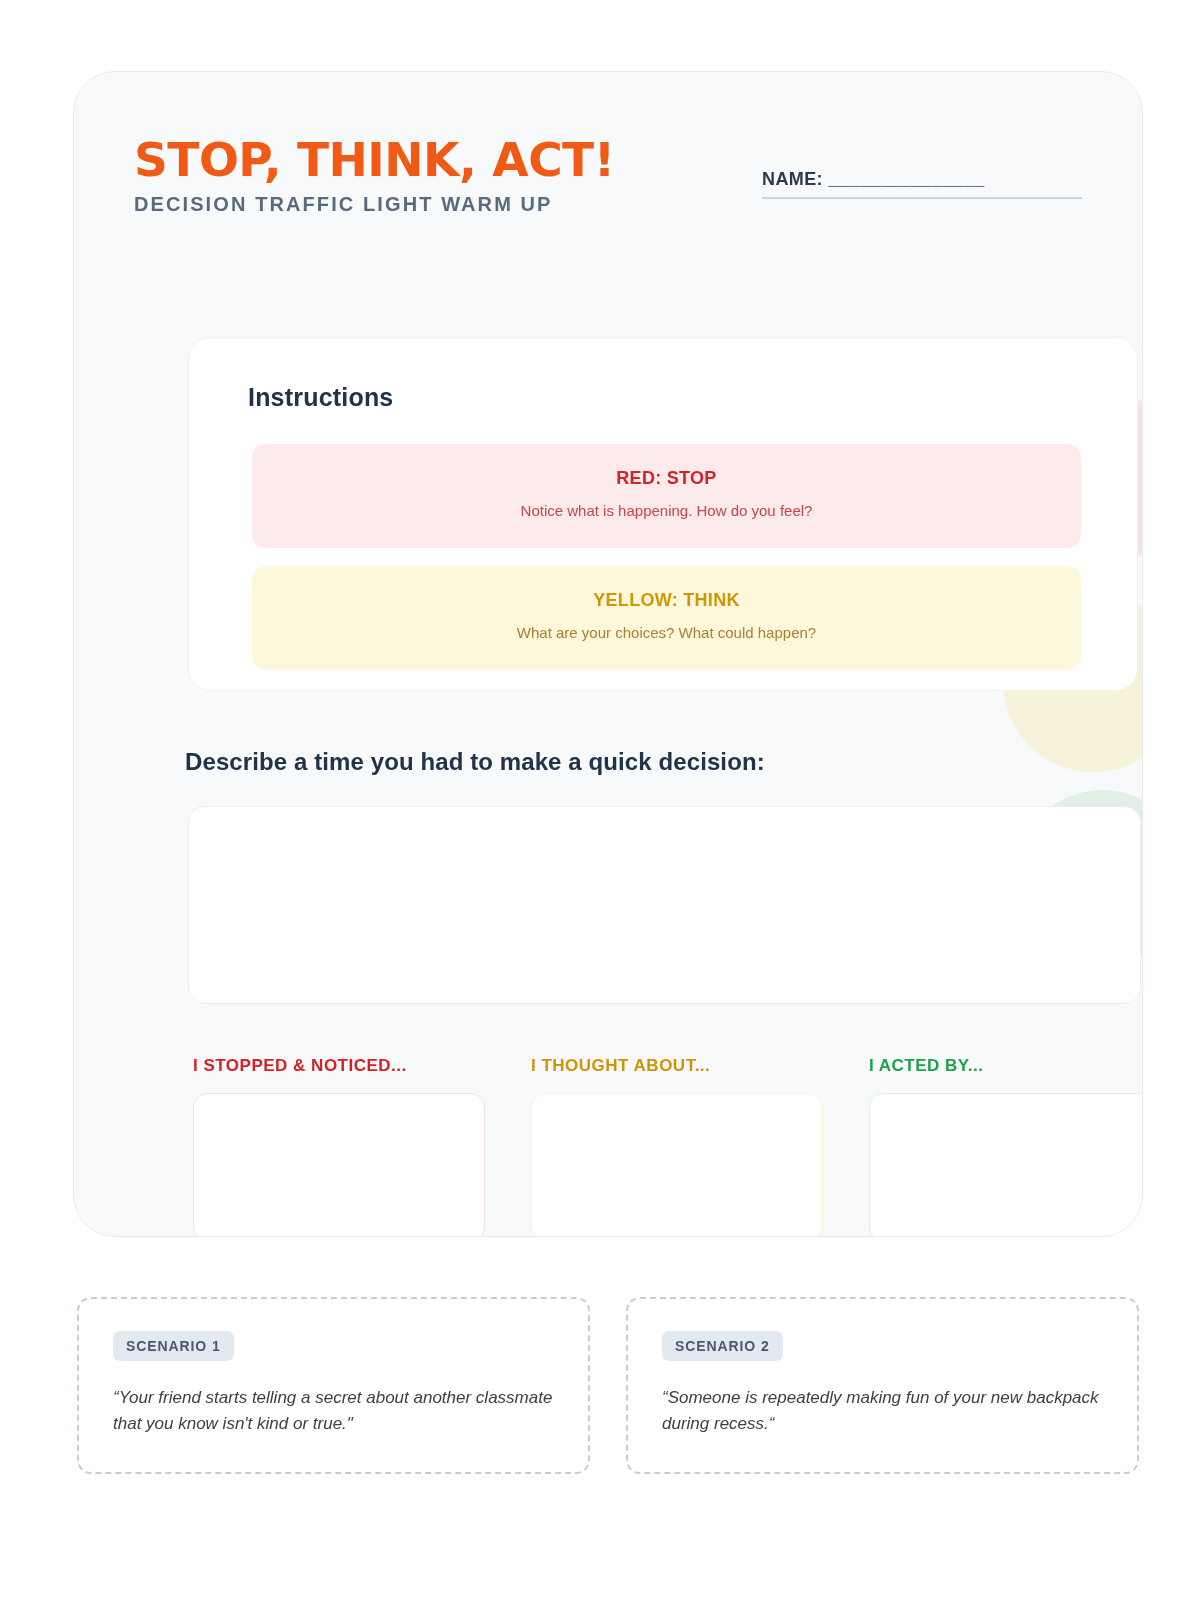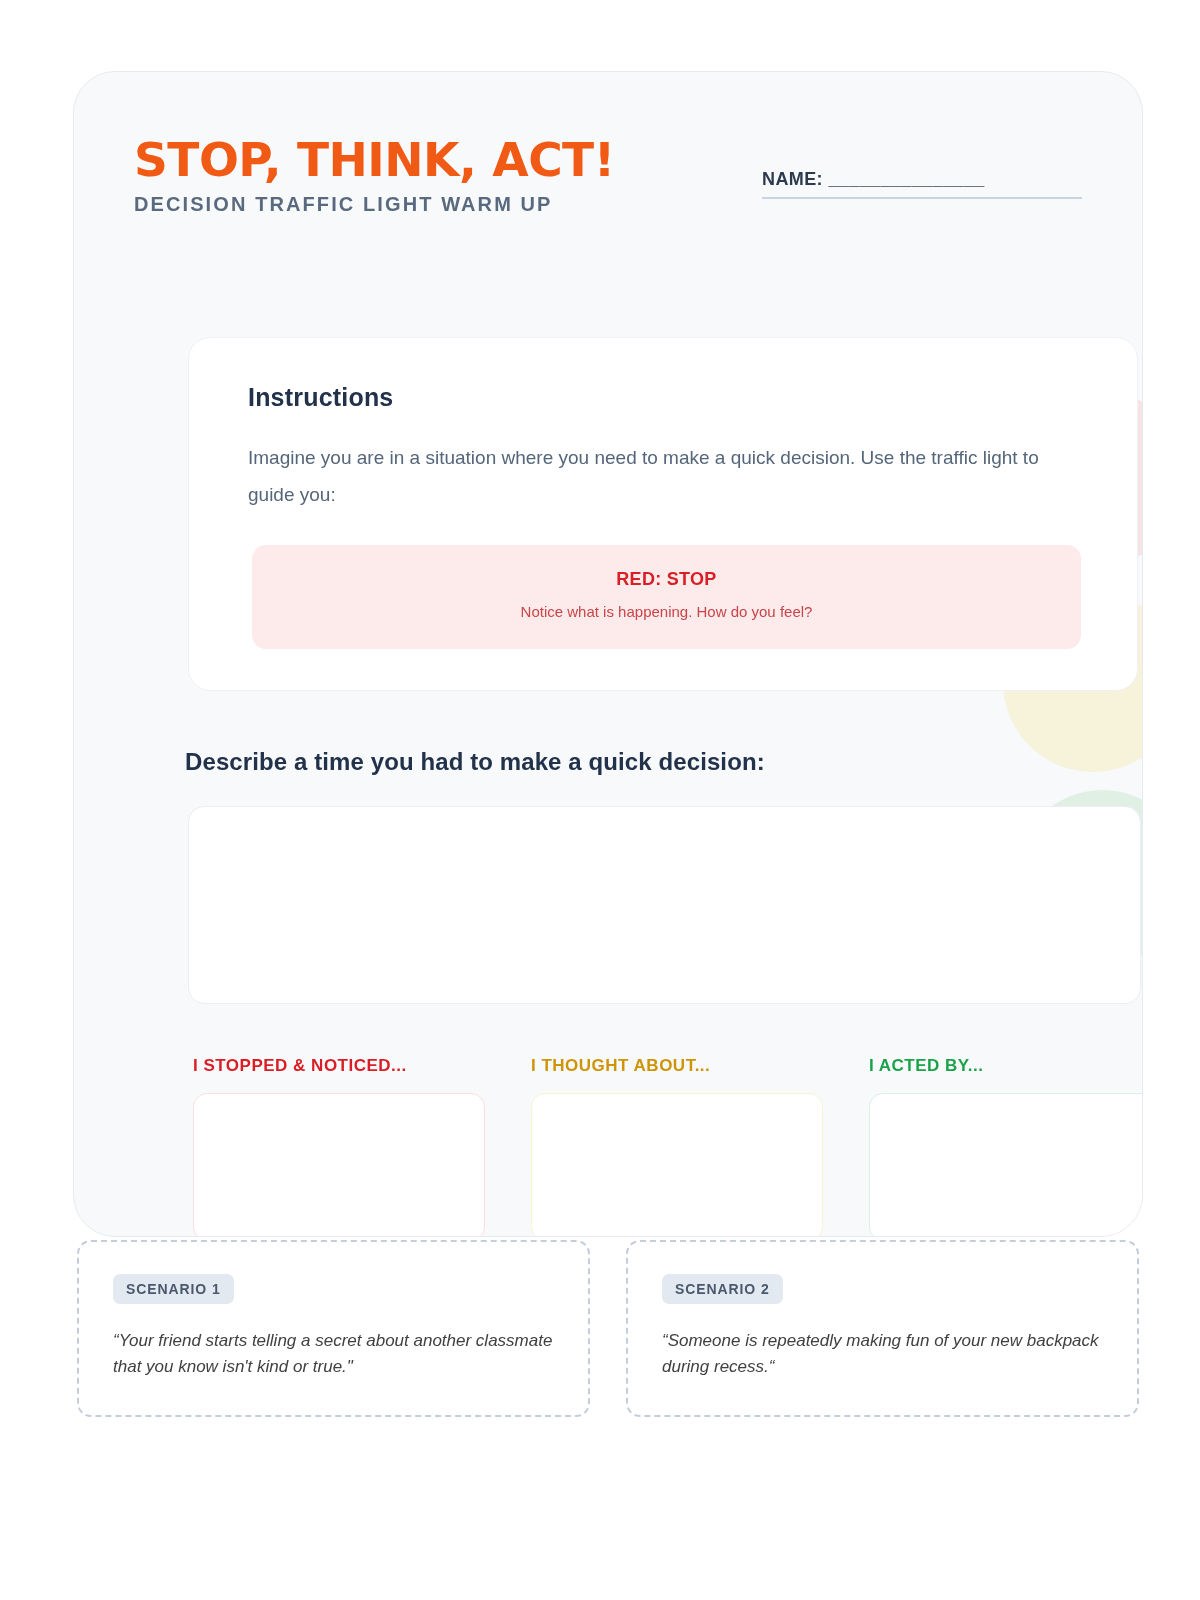--- a/index.html
+++ b/index.html
@@ -189,21 +189,21 @@
   .col-red   .col-box   { border: 1px solid #f8dede; }
   .col-amber .col-label { color: #cf9405; }
   .col-amber .col-box   { border: 1px solid #faf3d4; }
   .col-green .col-label { color: #1ca34a; }
   .col-green .col-box   { border: 1px solid #def0e4; }
 
   
   .scenarios {
     position: absolute;
     left: 57px;
-    top: 1220px;
+    top: 1277px;
     width: 1070px;
     display: flex;
     gap: 28px;
   }
   .scenario {
     width: 521px;
     min-height: 152px;
     border: 2px dashed #c3cddb;
     border-radius: 14px;
     padding: 28px 30px 30px;
@@ -239,27 +239,30 @@
     <div class="deco deco-green"></div>
 
     <div class="header">
       <div class="title">STOP, THINK, ACT!</div>
       <div class="subtitle">DECISION TRAFFIC LIGHT WARM UP</div>
       <div class="name-field">NAME: _______________</div>
     </div>
 
     <div class="instructions-card">
       <div class="instructions-title">Instructions</div>
-      <div class="instructions-body">Imagine you are in a situation where you need to make a quick decision. Use the traffic light to guide you:</div>
 
       <div class="light-row">
         <div class="light-card lc-red">
           <div class="lc-title">RED: STOP</div>
           <div class="lc-desc">Notice what is happening. How do you feel?</div>
         </div>
+        <div class="light-card lc-yellow">
+          <div class="lc-title">YELLOW: THINK</div>
+          <div class="lc-desc">What are your choices? What could happen?</div>
+        </div>
       </div>
     </div>
 
     <div class="prompt-label">Describe a time you had to make a quick decision:</div>
     <div class="answer-box"></div>
 
     <div class="columns">
       <div class="col col-red">
         <div class="col-label">I STOPPED &amp; NOTICED...</div>
         <div class="col-box"></div>

